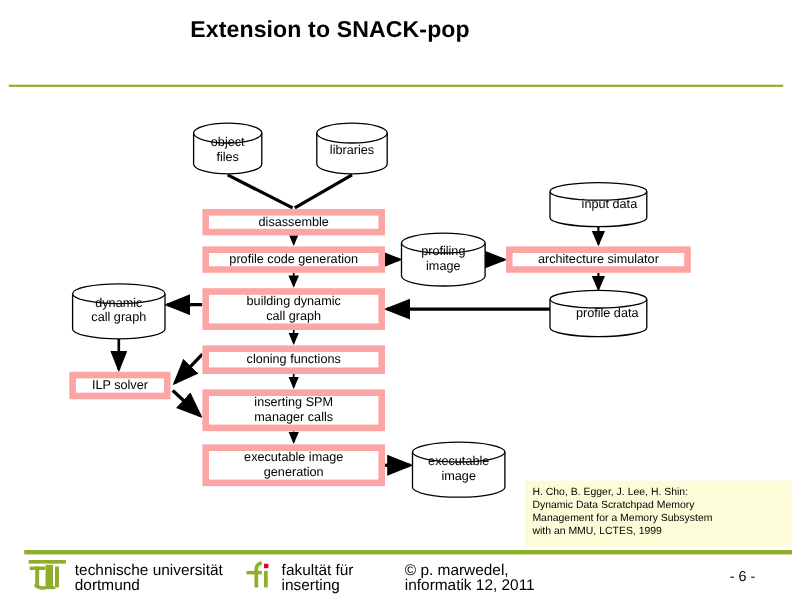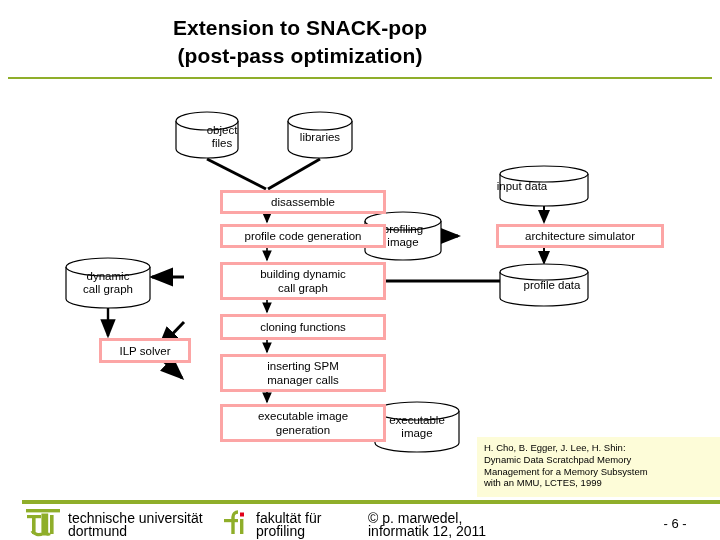--- a/index.html
+++ b/index.html
@@ -47,30 +47,29 @@
     width: 720px;
     height: 500px;
     pointer-events: none;
   }
   .diagram svg { display: block; }
 
   
   .proc-box {
     position: absolute;
     box-sizing: border-box;
-    border: 3px solid #fca5a5;
+    border: 6px solid #fca5a5;
     background: #ffffff;
     display: flex;
     align-items: center;
     justify-content: center;
     text-align: center;
     font-size: 11.5px;
     line-height: 14px;
     white-space: pre-line;
-    margin-left: 36px;
   }
   .cyl-text {
     position: absolute;
     display: flex;
     align-items: center;
     justify-content: center;
     text-align: center;
     font-size: 11.5px;
     line-height: 13px;
     white-space: pre-line;
@@ -139,21 +138,20 @@
     width: 70px;
     text-align: center;
     font-size: 13px;
   }
 </style>
 </head>
 <body>
 
 <div class="slide-title">
   <span>Extension to SNACK-pop</span>
-  <span class="line2">(post-pass optimization)</span>
 </div>
 <div class="title-rule"></div>
 
 <div class="diagram">
   <svg width="720" height="500" viewBox="0 0 720 500">
     <defs>
       <marker id="ah" markerWidth="7" markerHeight="7" refX="6" refY="3.0" orient="auto" markerUnits="strokeWidth">
         <path d="M0,0 L7,3 L0,6 z" fill="#000"></path>
       </marker>
       <marker id="ahb" markerWidth="8" markerHeight="8" refX="7" refY="3.2" orient="auto" markerUnits="strokeWidth">
@@ -224,24 +222,24 @@
       <ellipse cx="544" cy="272" rx="44" ry="8" fill="#fff" stroke="#000" stroke-width="1.2"></ellipse>
     </g>
 
     <g>
       <path d="M375,411 L375,443 A42,9 0 0 0 459,443 L459,411" fill="#fff" stroke="#000" stroke-width="1.2"></path>
       <ellipse cx="417" cy="411" rx="42" ry="9" fill="#fff" stroke="#000" stroke-width="1.2"></ellipse>
     </g>
   </svg>
 </div>
 
-<div class="cyl-text" style="left:176px;top:120px;width:62px;height:34px;padding-left:15px;">object
+<div class="cyl-text" style="left:176px;top:120px;width:62px;height:34px;">object
 files</div>
 <div class="cyl-text" style="left:288px;top:124px;width:64px;height:26px;">libraries</div>
-<div class="cyl-text" style="left:484px;top:174px;width:76px;height:24px;text-align:right;">input data</div>
+<div class="cyl-text" style="left:516px;top:174px;width:76px;height:24px;text-align:right;">input data</div>
 <div class="cyl-text" style="left:365px;top:220px;width:76px;height:32px;">profiling
 image</div>
 <div class="cyl-text" style="left:66px;top:266px;width:84px;height:34px;">dynamic
 call graph</div>
 <div class="cyl-text" style="left:500px;top:272px;width:64px;height:26px;margin-left:20px;">profile data</div>
 <div class="cyl-text" style="left:375px;top:410px;width:84px;height:34px;">executable
 image</div>
 
 <div class="proc-box" style="left:184px;top:190px;width:166px;height:24px;">disassemble</div>
 
@@ -286,19 +284,19 @@
 
   <span class="f-logo-fi">
     <svg width="30" height="28" viewBox="0 0 30 28">
       <path d="M13,25 L13,8 a5,5 0 0 1 5,-5" fill="none" stroke="#8fae2a" stroke-width="3.4"></path>
       <rect x="4" y="10" width="14" height="3.2" fill="#8fae2a"></rect>
       <rect x="20" y="10" width="3.4" height="15" fill="#8fae2a"></rect>
       <rect x="20" y="3.5" width="4" height="4" fill="#e2001a"></rect>
     </svg>
   </span>
   <span class="f-text f-fi-text">fakultät für
-profiling</span>
+inserting</span>
 
   <span class="f-text f-cr-text">© p. marwedel,
 informatik 12,  2011</span>
 
   <span class="f-page">- 6 -</span>
 </div>
 
 </body></html>

